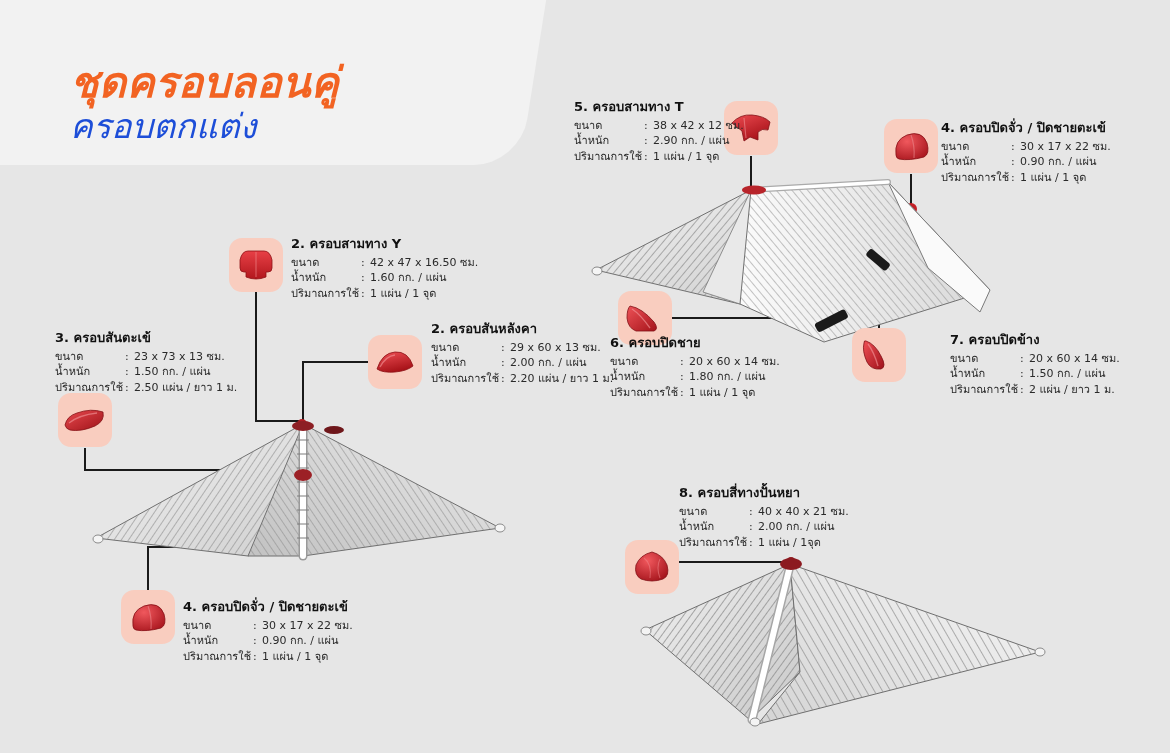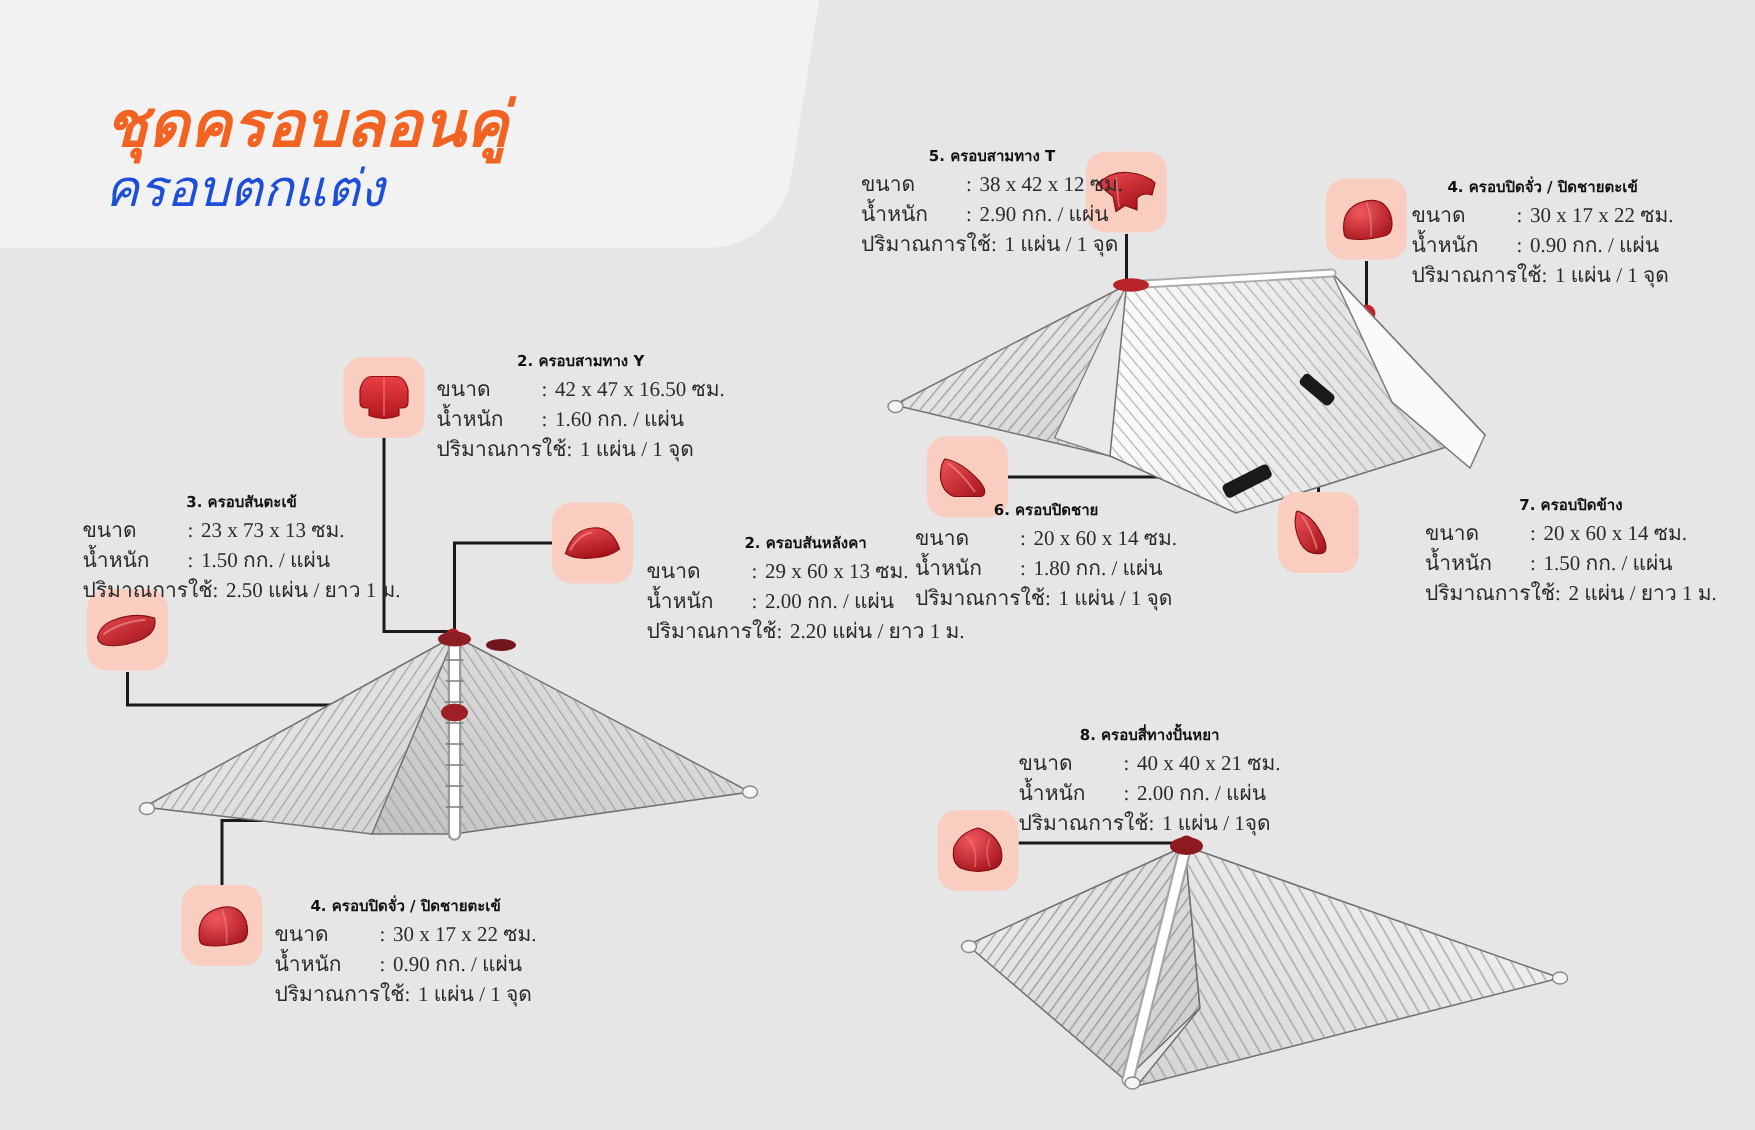--- a/index.html
+++ b/index.html
@@ -24,22 +24,22 @@
     font-size:42px;font-weight:bold;font-style:italic;color:#f26322;
     letter-spacing:.3px;line-height:1.18;white-space:nowrap;
   }
   .title-sub{
     font-size:34px;font-style:italic;color:#1d4ed8;
     line-height:1.2;white-space:nowrap;margin-top:-2px;
   }
 
   
   .spec{position:absolute;color:#231f20;}
-  .spec .sp-title{font-size:10px;font-weight:bold;color:#111;white-space:nowrap;line-height:1.35;margin-bottom:2px;text-align:center;}
-  .spec .sp-row{display:flex;font-size:14px;line-height:1.45;white-space:nowrap;color:#2a2a2a;font-family:Liberation Serif, serif;}
+  .spec .sp-title{font-size:13px;font-weight:bold;color:#111;white-space:nowrap;line-height:1.35;margin-bottom:2px;}
+  .spec .sp-row{display:flex;font-size:11px;line-height:1.45;white-space:nowrap;color:#2a2a2a;}
   .spec .sp-key{display:inline-block;min-width:70px;}
   .spec .sp-colon{display:inline-block;width:9px;}
   .spec .sp-val{display:inline-block;}
 
   
   .thumb{
     position:absolute;width:54px;height:54px;border-radius:13px;
     background:#f9cdbf;
     display:flex;align-items:center;justify-content:center;
   }
@@ -352,21 +352,21 @@
       <span class="sp-colon">:</span>
       <span class="sp-val">1.60 กก. / แผ่น</span>
     </div>
     <div class="sp-row">
       <span class="sp-key">ปริมาณการใช้</span>
       <span class="sp-colon">:</span>
       <span class="sp-val">1 แผ่น / 1 จุด</span>
     </div>
   </div>
 
-  <div class="spec" style="left:431px;top:356px;">
+  <div class="spec" style="left:431px;top:320px;">
     <div class="sp-title">2. ครอบสันหลังคา</div>
     <div class="sp-row">
       <span class="sp-key">ขนาด</span>
       <span class="sp-colon">:</span>
       <span class="sp-val">29 x 60 x 13 ซม.</span>
     </div>
     <div class="sp-row">
       <span class="sp-key">น้ำหนัก</span>
       <span class="sp-colon">:</span>
       <span class="sp-val">2.00 กก. / แผ่น</span>

